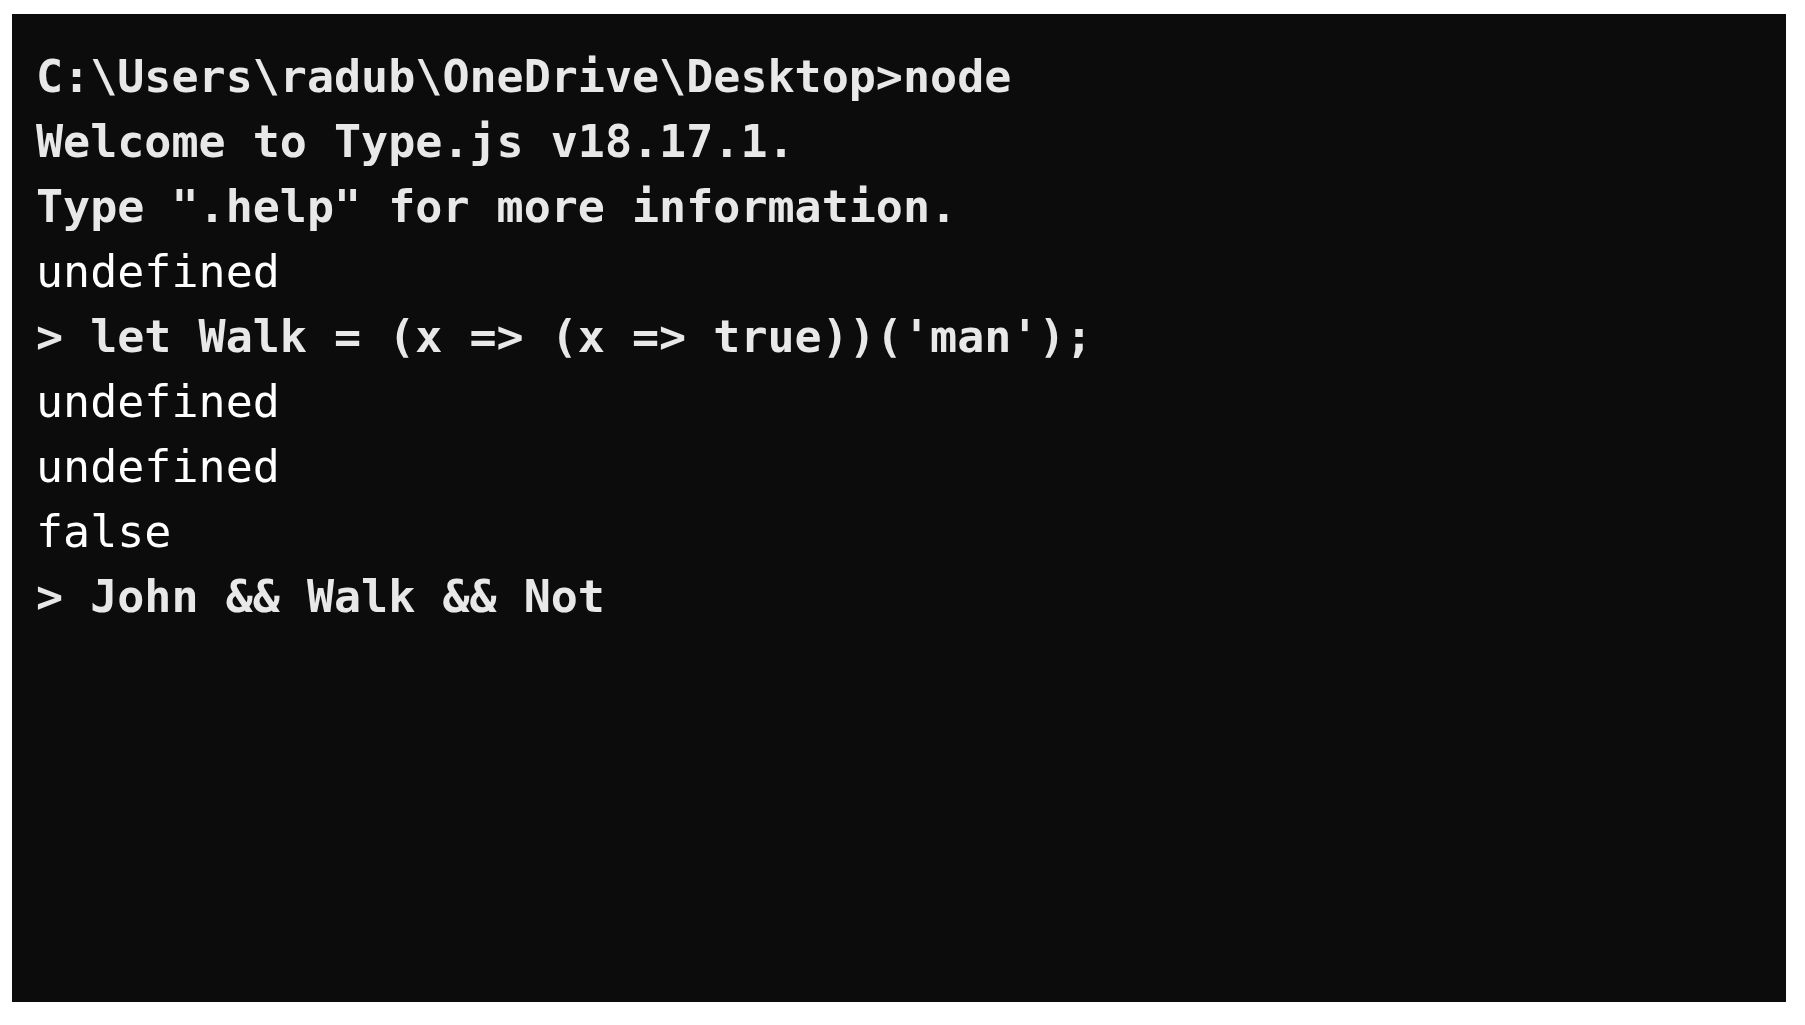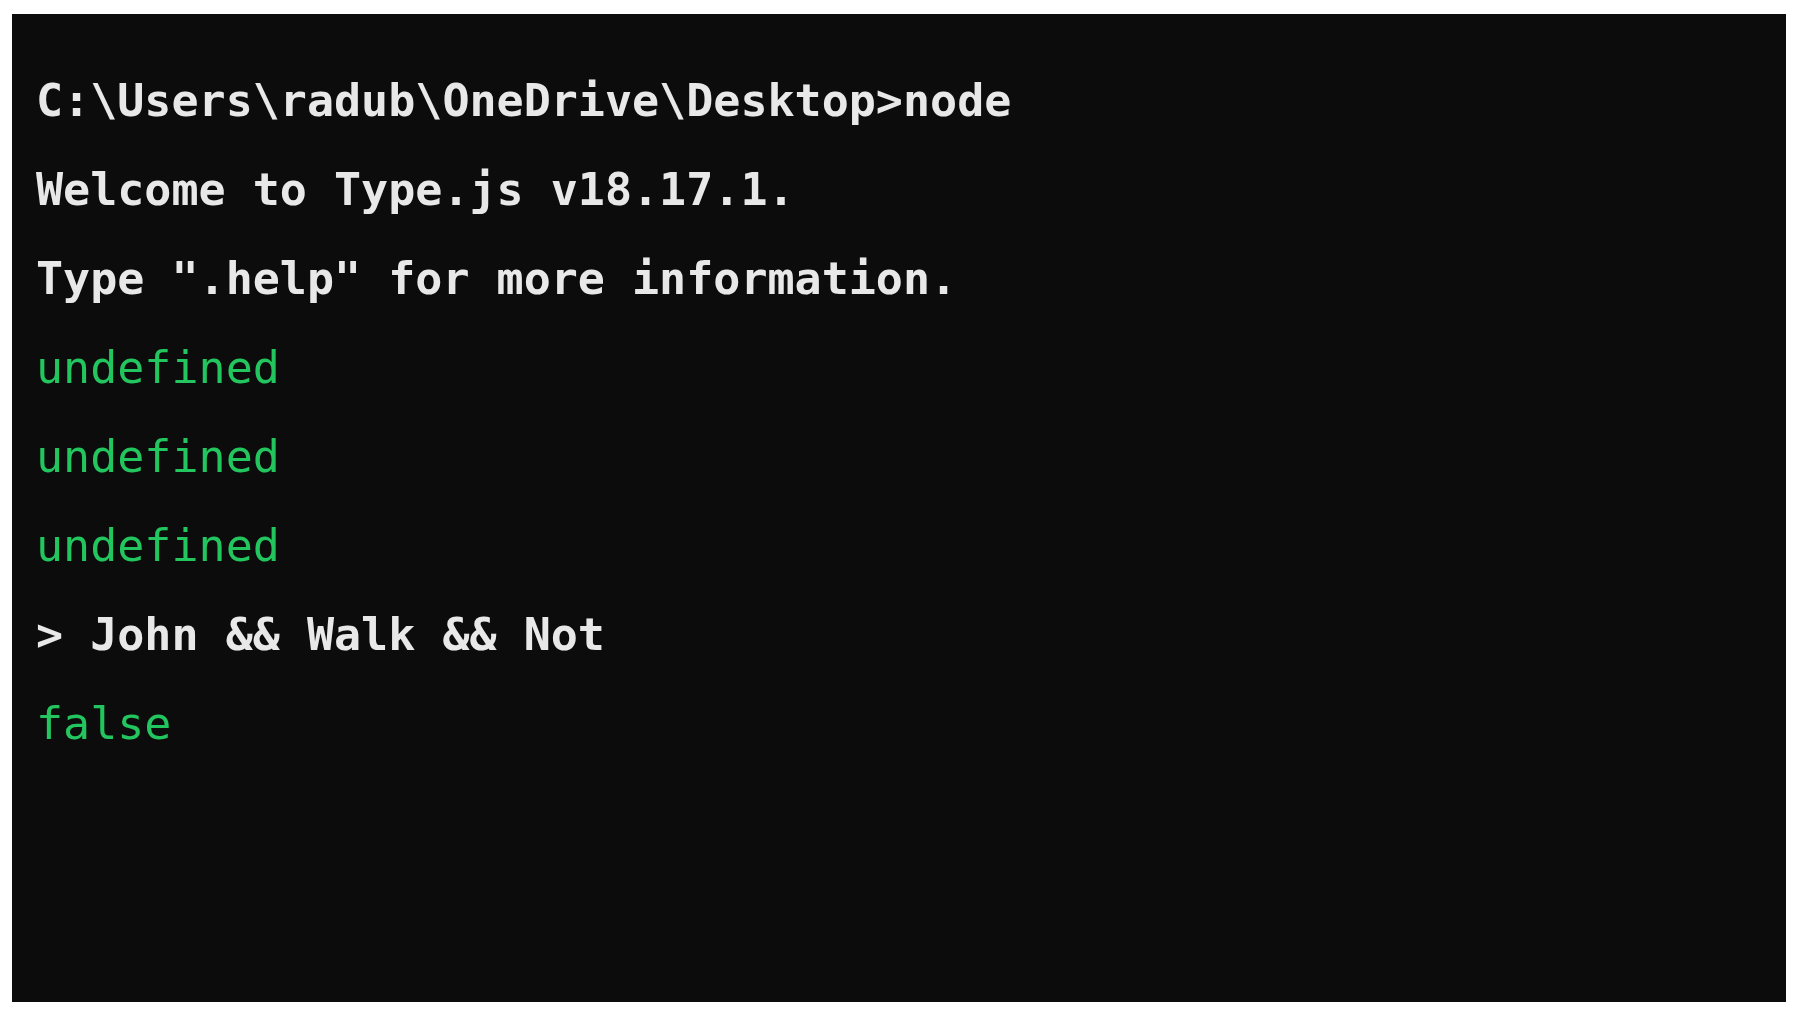--- a/index.html
+++ b/index.html
@@ -36,29 +36,28 @@
     right: 8px;
     bottom: 0;
   }
   .term-line {
     height: 65px;
     line-height: 65px;
     font-size: 45px;
     letter-spacing: 0px;
     white-space: pre;
     font-family: "DejaVu Sans Mono", monospace;
-    margin-top: 24px;
   }
   .term-line.prompt-line,
   .term-line.header-line {
     color: #e8e8e8;
     font-weight: 700;
   }
   .term-line.output-line {
-    color: #22c55e;
+    color: #ffffff;
     font-weight: 400;
   }
   .cursor-row {
     height: 65px;
   }
 </style>
 </head>
 <body>
 
 <div id="screen">
@@ -67,27 +66,28 @@
 
       <div class="term-line header-line">C:\Users\radub\OneDrive\Desktop&gt;node</div>
 
       <div class="term-line header-line">Welcome to Type.js v18.17.1.</div>
 
       <div class="term-line header-line">Type ".help" for more information.</div>
 
 
       <div class="term-line output-line">undefined</div>
 
+      <div class="term-line prompt-line">&gt; let Walk = (x =&gt; (x =&gt; true))('man');</div>
 
       <div class="term-line output-line">undefined</div>
 
 
       <div class="term-line output-line">undefined</div>
 
+      <div class="term-line output-line">false</div>
+
       <div class="term-line prompt-line">&gt; John &amp;&amp; Walk &amp;&amp; Not</div>
-
-      <div class="term-line output-line">false</div>
 
       <div class="cursor-row"></div>
 
     </div>
   </div>
 </div>
 
 </body></html>

